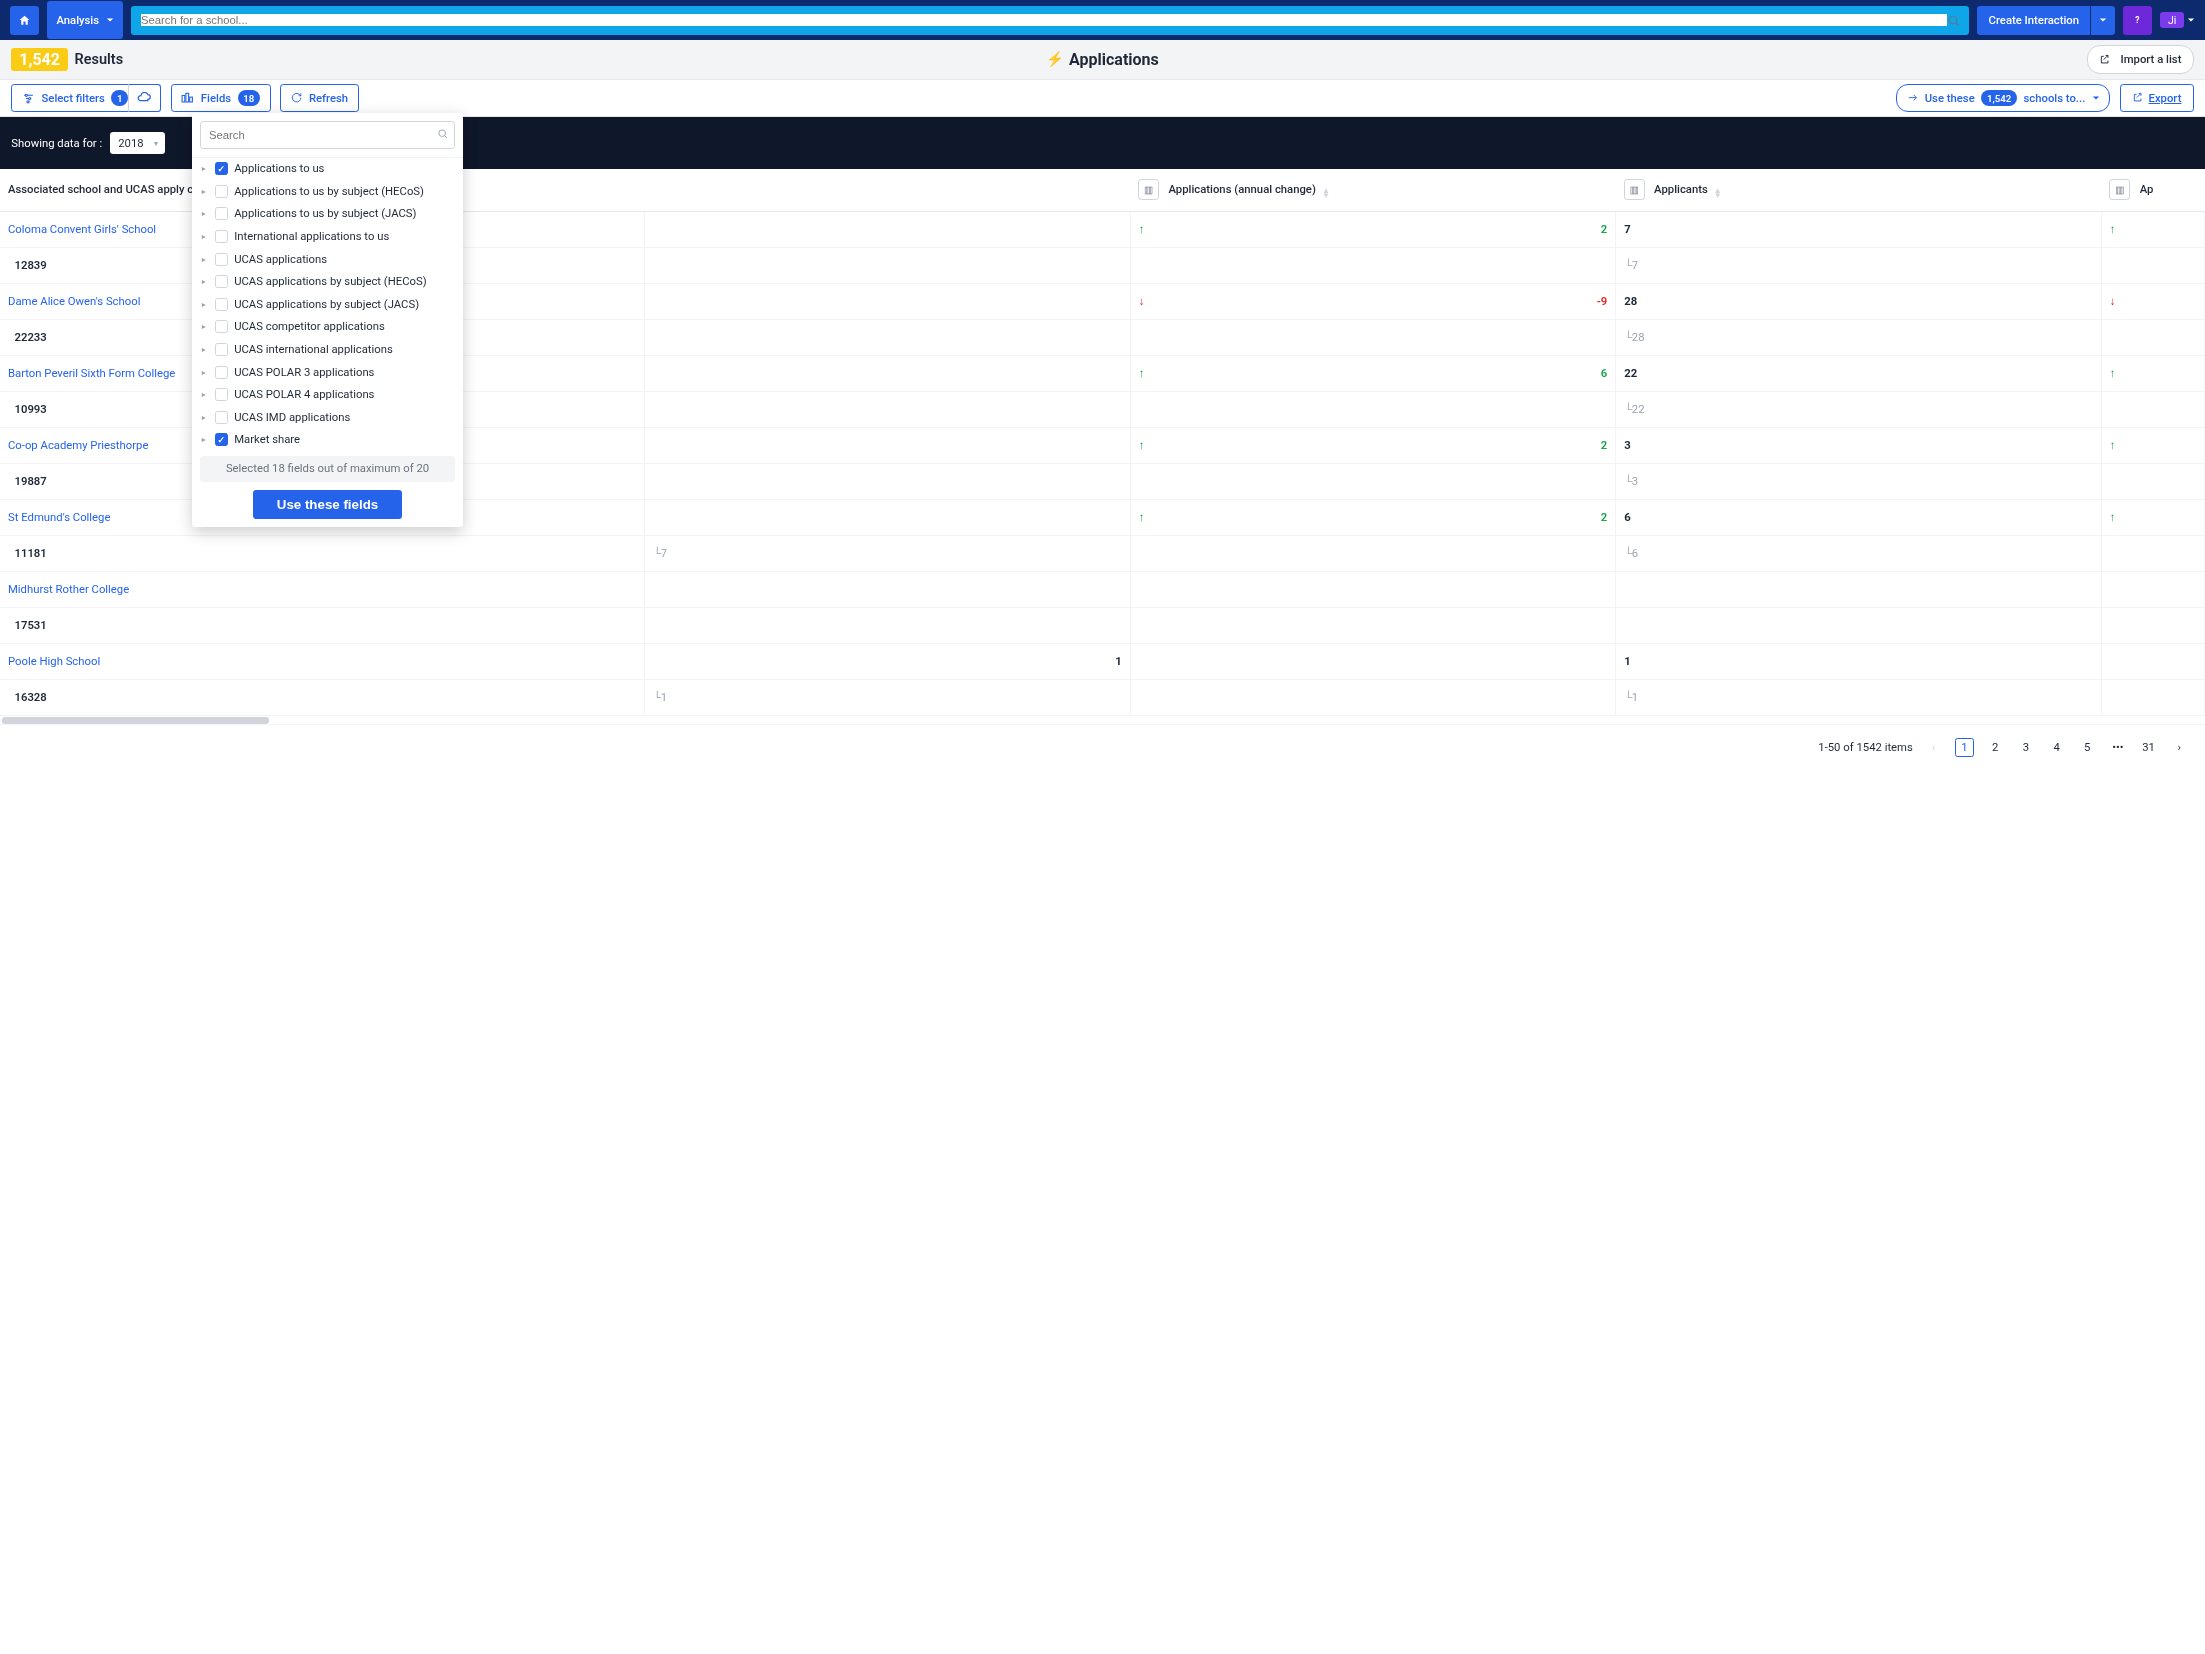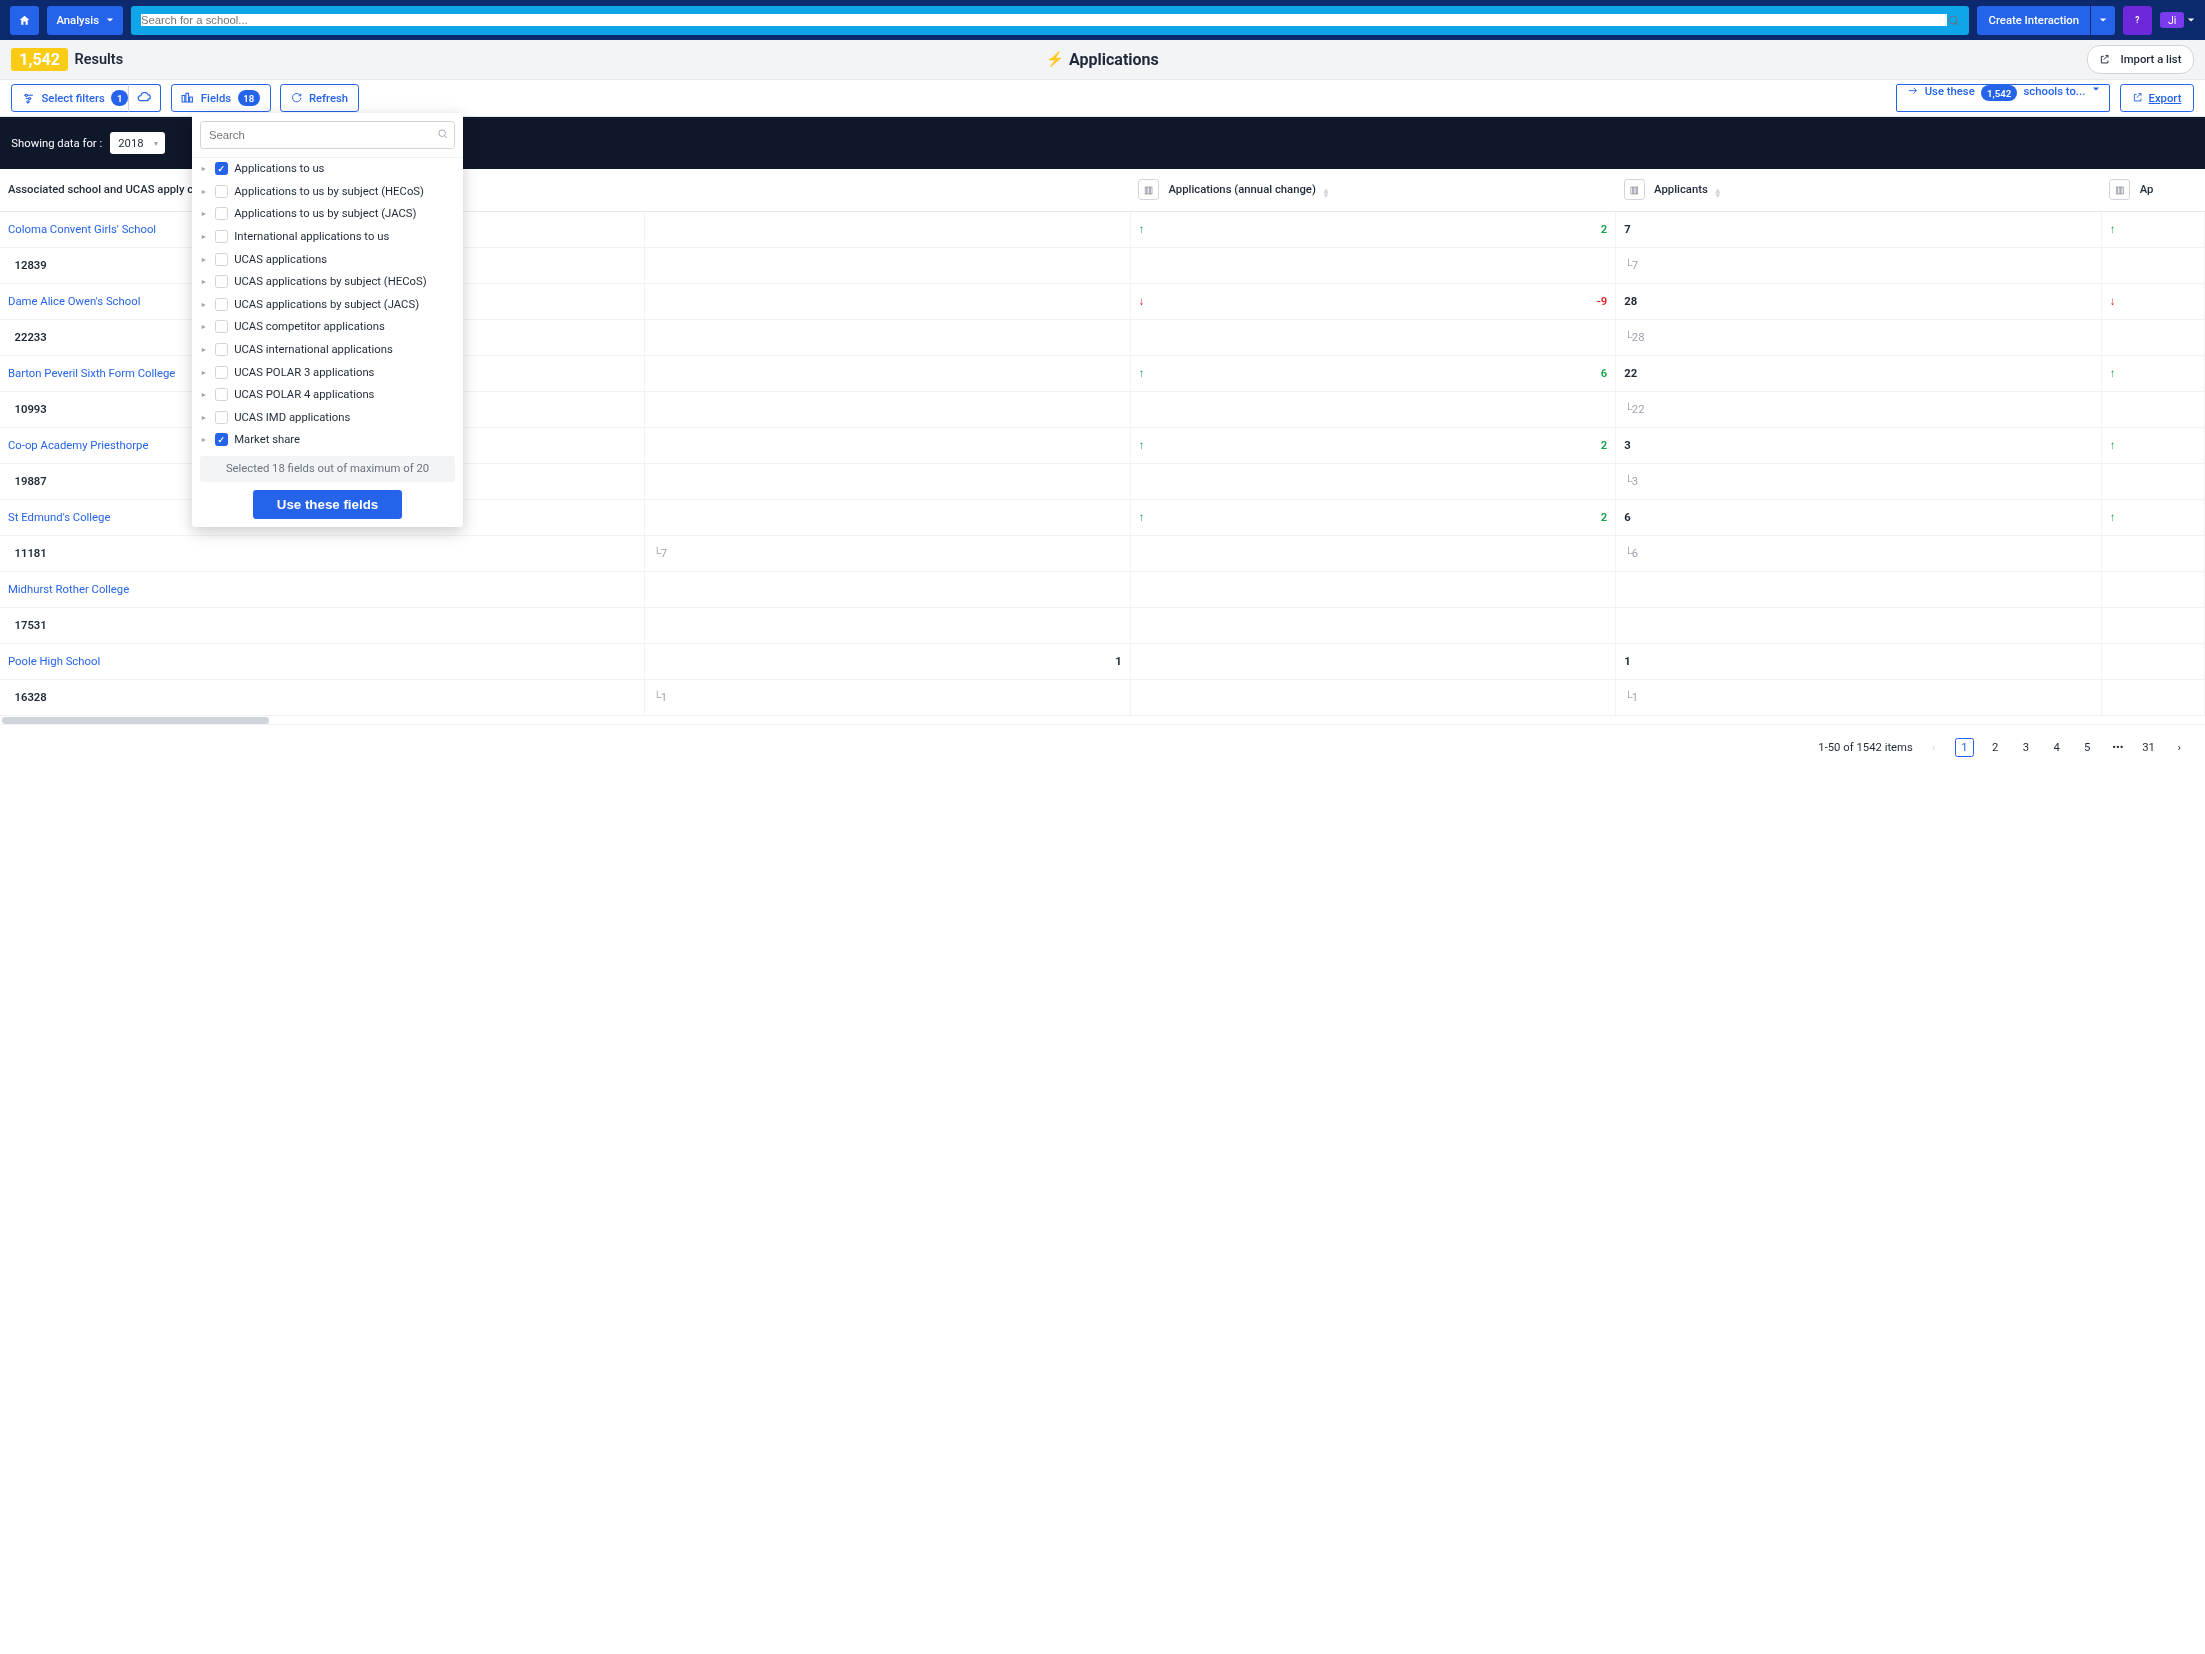--- a/index.html
+++ b/index.html
@@ -1,21 +1,21 @@
 <!DOCTYPE html>
 <html style="font-size:13px"><head>
   <meta charset="utf-8">
   <style>
     * { box-sizing: border-box; margin: 0; padding: 0; }
     body { font-family: -apple-system, BlinkMacSystemFont, "Segoe UI", Roboto, "Helvetica Neue", Arial, sans-serif; font-size: 11.3px; color: #1f2937; background: #fff; }
     
     
     .topnav { background: #0e2a6e; height: 40px; display: flex; align-items: center; padding: 0 9.7px; gap: 8px; }
     .home-btn { width: 29px; height: 29px; background: #2563eb; border-radius: 3.2px; display: flex; align-items: center; justify-content: center; cursor: pointer; }
-    .nav-dropdown { background: #2563eb; color: #fff; height: 29px; padding: 0 9.7px; border-radius: 3.2px; display: flex; align-items: center; gap: 6.5px; cursor: pointer; font-weight: 500; justify-content: center;}
+    .nav-dropdown { background: #2563eb; color: #fff; height: 38px; padding: 0 9.7px; border-radius: 3.2px; display: flex; align-items: center; gap: 6.5px; cursor: pointer; font-weight: 500; justify-content: center;}
     .search-wrap { flex: 1; height: 29px; background: #0ea5e9; border-radius: 3.2px; display: flex; align-items: center; padding: 0 9.7px; }
     .search-input { flex: 1; border: none; outline: none; font-size: 11.3px; }
     .create-inter { background: #2563eb; color: #fff; height: 29px; padding: 0 11.3px; border-radius: 3.2px 0 0 3.2px; display: flex; align-items: center; font-weight: 500; cursor: pointer; }
     .create-inter-caret { background:#2563eb; height:29px; width:24px; border-radius: 0 3.2px 3.2px 0; margin-left:0.8px; display:flex;align-items:center;justify-content:center; cursor:pointer;}
     .help-btn { width: 29px; height: 29px; background: #6d28d9; border-radius: 3.2px; display: flex; align-items: center; justify-content: center; cursor: pointer; color:#fff; font-weight:bold;}
     .user-chip { background: #7c3aed; color:#fff; width:24px; height:16px; border-radius:3.2px; display:flex;align-items:center;justify-content:center; font-size:10.5px;}
     .user-wrap { display:flex; align-items:center; gap:3.2px; cursor:pointer; color:#fff;}
     
     
     .subheader { background: #f3f4f6; height: 40px; display: flex; align-items: center; justify-content: space-between; padding: 0 11.3px; border-bottom: 0.8px solid #e5e7eb;}
@@ -27,21 +27,21 @@
     .lightning { color:#facc15; font-size:14.5px;}
     .import-btn { background:#fff; border:0.8px solid #d1d5db; height:29px; padding:0 11.3px; border-radius:13px; display:flex; align-items:center; gap:10px; cursor:pointer; font-weight:500;}
     
     
     .toolbar { height:37px; display:flex; align-items:center; padding:0 11.3px; gap:9.7px; background:#fff; border-bottom:0.8px solid #e5e7eb;}
     .tool-btn { border:0.8px solid #2563eb; color:#2563eb; background:#fff; height:27.5px; padding:0 9.7px; border-radius:3.2px; display:flex; align-items:center; gap:6.5px; cursor:pointer; font-weight:500;}
     .tool-btn.cloud { padding:0 8px; border-radius: 0 3.2px 3.2px 0; margin-left:-10.5px; border-left:0.8px solid #d1d5db;}
     .tool-btn.filters { border-radius: 3.2px 0 0 3.2px;}
     .pill { background:#2563eb; color:#fff; border-radius:9.7px; min-width:16px; height:16px; display:inline-flex; align-items:center; justify-content:center; font-size:9.7px; padding:0 5.7px; font-weight:600;}
     .spacer { flex:1;}
-    .use-these-btn { border:0.8px solid #2563eb;color:#2563eb;height:27.5px;padding:0 9.7px;border-radius:2px;display:flex;align-items:flex-start;gap:6.5px;cursor:pointer;font-weight:500;}
+    .use-these-btn { border:0.8px solid #2563eb;color:#2563eb;height:27.5px;padding:0 9.7px;border-radius:12px;display:flex;align-items:center;gap:6.5px;cursor:pointer;font-weight:500;}
     .export-btn { border:0.8px solid #2563eb;color:#2563eb;height:27.5px;padding:0 11.3px;border-radius:3.2px;display:flex;align-items:center;gap:4.8px;cursor:pointer;font-weight:500;text-decoration:underline;}
     
     
     .showing-bar { background:#0f172a; color:#fff; height:52px; display:flex; align-items:center; padding:0 11.3px; gap:8px;}
     .year-select { background:#fff; color:#1f2937; height:22.6px; padding:0 21px 0 8px; border-radius:3.2px; border:none; cursor:pointer; display:flex; align-items:center; position:relative;}
     .year-caret{ position:absolute; right:6.5px; color:#9ca3af; font-size:8px;}
     
     
     .table-wrap { overflow-x:auto; position:relative;}
     table { border-collapse:collapse; width:100%; min-width:1026px;}

